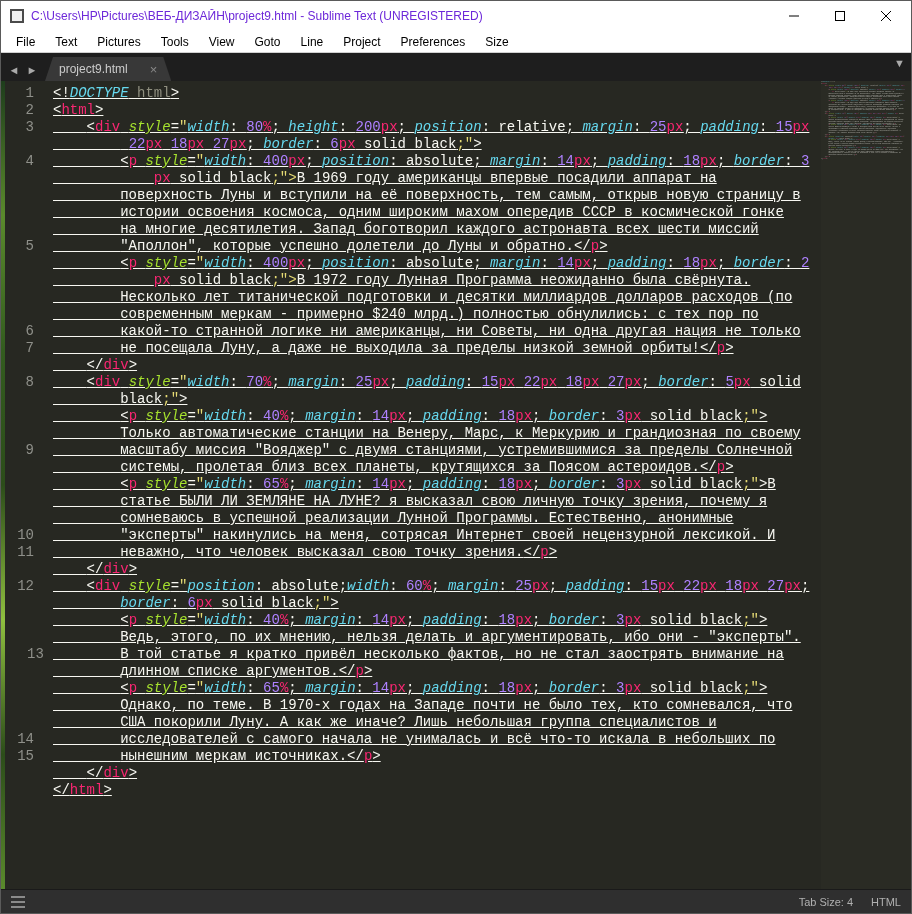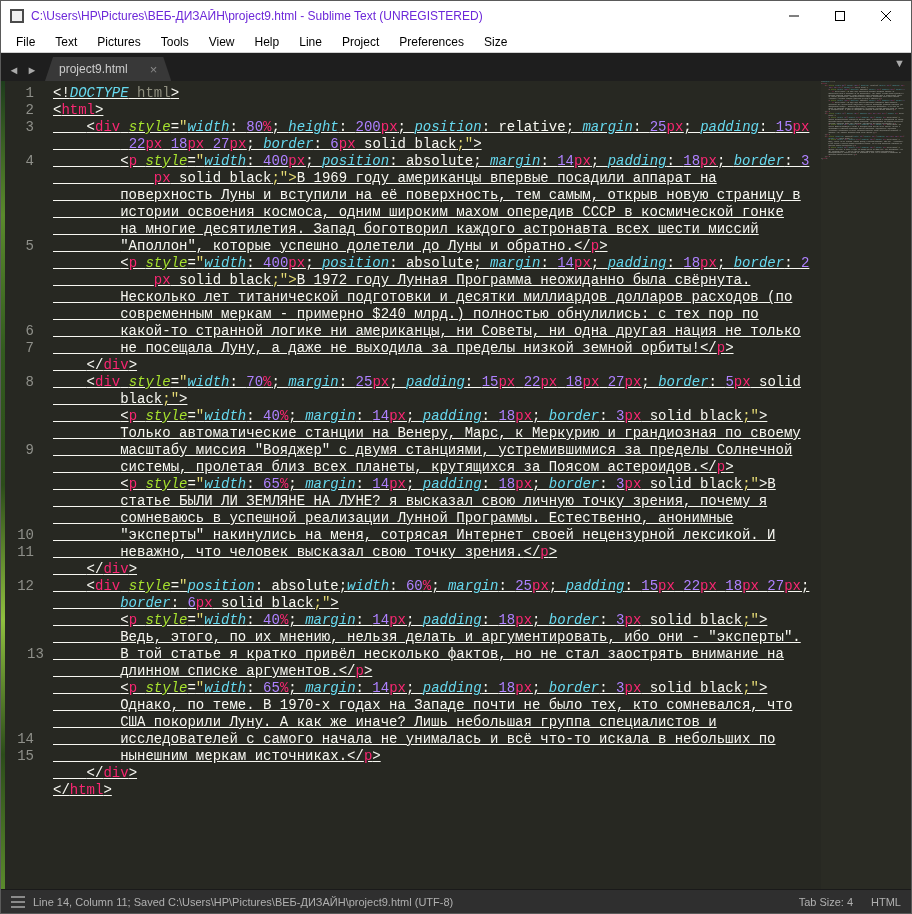--- a/index.html
+++ b/index.html
@@ -186,21 +186,21 @@
       </div>
   </div>
 </div>
 
 <div class="menubar">
   <span class="menuitem">File</span>
   <span class="menuitem">Text</span>
   <span class="menuitem">Pictures</span>
   <span class="menuitem">Tools</span>
   <span class="menuitem">View</span>
-  <span class="menuitem">Help</span>
+  <span class="menuitem">Goto</span>
   <span class="menuitem">Line</span>
   <span class="menuitem">Project</span>
   <span class="menuitem">Preferences</span>
   <span class="menuitem">Size</span>
 </div>
 
 <div class="tabrow">
   <div class="navarrow">◄</div>
   <div class="navarrow">►</div>
   <div class="tab">
@@ -261,17 +261,16 @@
 </div>
 
 <div class="statusbar">
   <span class="menuicon">
     <svg width="14" height="12">
         <line x1="0" y1="1" x2="14" y2="1" stroke="#aaa" stroke-width="1.5"></line>
         <line x1="0" y1="6" x2="14" y2="6" stroke="#aaa" stroke-width="1.5"></line>
         <line x1="0" y1="11" x2="14" y2="11" stroke="#aaa" stroke-width="1.5"></line>
       </svg>
   </span>
-  <span class="seg">Line 14, Column 11; Saved C:\Users\HP\Pictures\ВЕБ-ДИЗАЙН\project9.html (UTF-8)</span>
   <span class="spacer"></span>
   <span class="rseg">Tab Size: 4</span>
   <span class="rseg">HTML</span>
 </div>
 
 </body></html>

